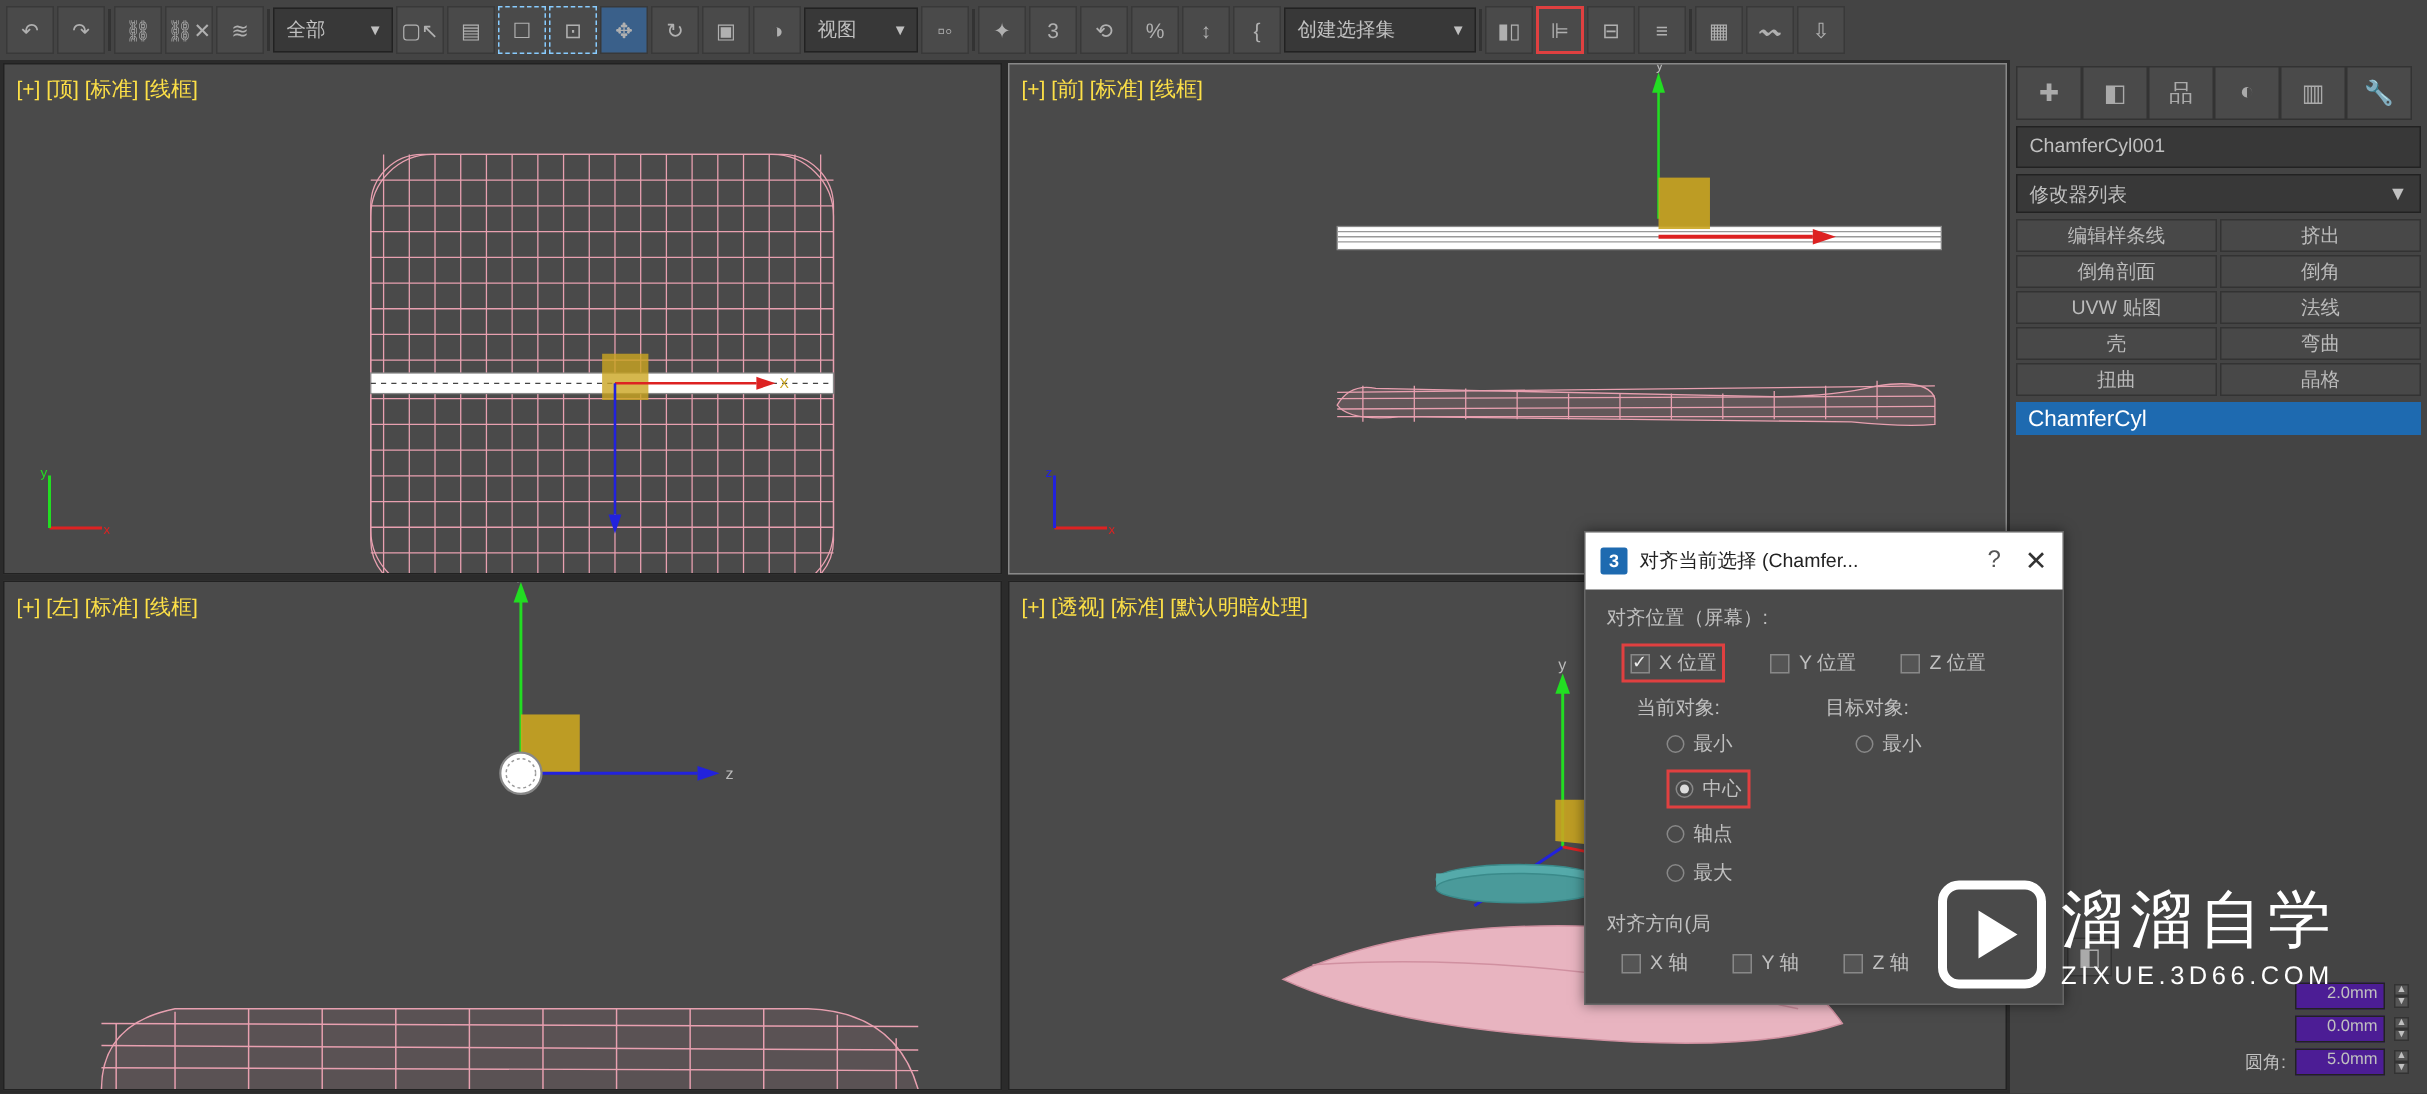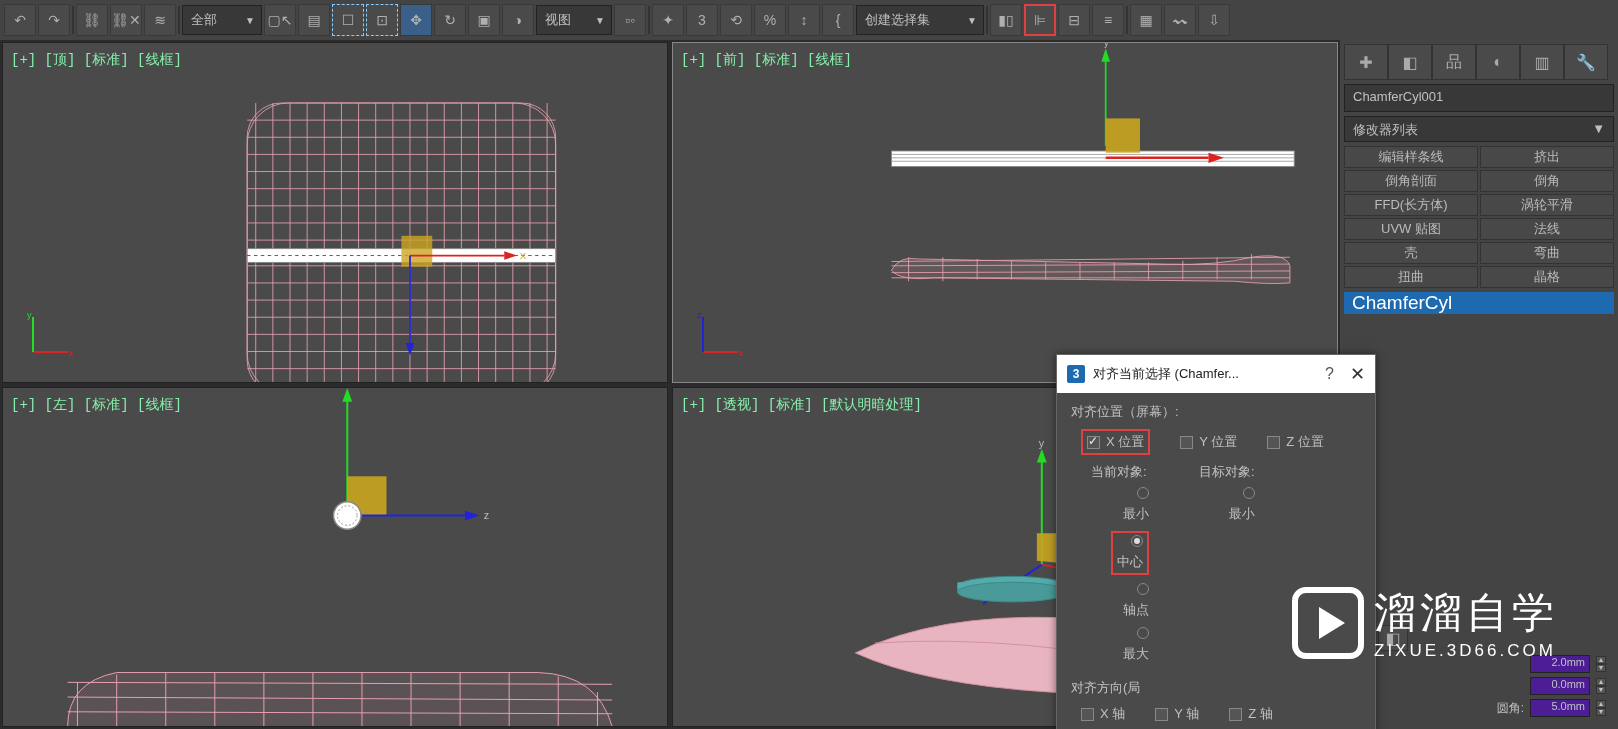--- a/index.html
+++ b/index.html
@@ -8,45 +8,45 @@
   .toolbar { position: absolute; top: 0; left: 0; right: 0; height: 40px; background: #444444; display: flex; align-items: center; padding: 0 4px; gap: 2px; z-index: 5; }
   .tool-btn { width: 32px; height: 32px; background: #4a4a4a; display: flex; align-items: center; justify-content: center; color: #b0b0b0; border: 1px solid #393939; font-size: 14px; }
   .tool-btn.highlighted { border: 2px solid #e04040; }
   .tool-sel { height: 30px; background: #383838; border: 1px solid #222; color: #c0c0c0; display: flex; align-items: center; padding: 0 8px; font-size: 13px; position: relative; }
   .tool-sel .arrow { position: absolute; right: 6px; font-size: 10px; }
   .divider { width: 2px; height: 28px; background: #333; }
   
   .viewports { position: absolute; top: 40px; left: 0; width: 1340px; height: 689px; display: grid; grid-template-columns: 1fr 1fr; grid-template-rows: 1fr 1fr; gap: 4px; padding: 2px; background: #2b2b2b; }
   .viewport { background: #4a4a4a; border: 1px solid #222; position: relative; overflow: hidden; }
   .viewport.active { border: 1px solid #888; }
-  .viewport-label { position: absolute; top: 8px; left: 8px; font-size: 14px; color: #86efac; z-index: 3; font-family: Liberation Mono, monospace; }
+  .viewport-label { position: absolute; top: 8px; left: 8px; font-size: 14px; color: #fde047; z-index: 3; }
   .axis-indicator { position: absolute; bottom: 20px; left: 20px; width: 50px; height: 50px; z-index: 3; }
   
   .command-panel { position: absolute; top: 40px; right: 0; width: 278px; bottom: 0; background: #444444; padding: 4px; }
   .cp-tabs { display: flex; gap: 0; margin-bottom: 4px; }
   .cp-tab { width: 44px; height: 36px; background: #4a4a4a; border: 1px solid #333; display: flex; align-items: center; justify-content: center; color: #aaa; }
   .cp-obj { height: 28px; background: #383838; border: 1px solid #222; padding: 4px 8px; font-size: 13px; margin-bottom: 4px; }
   .cp-heading { height: 26px; background: #383838; border: 1px solid #222; padding: 4px 8px; font-size: 13px; margin-bottom: 4px; }
   .cp-btn-row { display: flex; gap: 2px; margin-bottom: 2px; }
   .cp-btn { flex: 1; height: 22px; background: #484848; border: 1px solid #333; display: flex; align-items: center; justify-content: center; font-size: 13px; color: #bbb; }
-  .cp-list-item { height: 22px; background: #1e6ab0; color: #fff; padding: 2px 8px; font-size: 19px; display: flex; align-items: center; }
+  .cp-list-item { height: 22px; background: #1e6ab0; color: #fff; padding: 2px 8px; font-size: 15px; display: flex; align-items: center; }
   
   .dialog { position: absolute; top: 354px; left: 1056px; width: 320px; background: #4a4a4a; border: 1px solid #666; z-index: 10; box-shadow: 0 0 8px rgba(0,0,0,.5); }
   .dialog-title { height: 38px; background: #fff; color: #222; display: flex; align-items: center; padding: 0 10px; font-size: 13px; }
   .dialog-title .icon3 { width: 18px; height: 18px; background: #1e6ab0; color: #fff; display: inline-flex; align-items: center; justify-content: center; font-weight: bold; margin-right: 8px; font-size: 12px; border-radius: 2px;}
   .dialog-title .help { margin-left: auto; margin-right: 16px; font-size: 16px; color: #555;}
   .dialog-title .close { font-size: 18px; color: #333; }
   .dialog-body { padding: 10px 14px; font-size: 13px; color: #c0c0c0; }
   .group-label { margin-bottom: 8px; }
   .row { display: flex; gap: 30px; margin: 8px 0 8px 10px; align-items: center; }
   .chk { display: flex; align-items: center; gap: 6px; }
   .chkbox { width: 13px; height: 13px; border: 1px solid #888; display: inline-block; background: #555; position: relative; }
   .chkbox.checked::after { content: '✓'; position: absolute; top: -3px; left: 0; font-size: 12px; color: #eee; }
   .radio-col { display: flex; flex-direction: column; gap: 8px; margin-left: 20px; }
-  .radio { display: flex; align-items: flex-end; gap: 6px; flex-direction: column; }
+  .radio { display: flex; align-items: center; gap: 6px; }
   .rbtn { width: 12px; height: 12px; border-radius: 50%; border: 1px solid #888; display: inline-block; position: relative; }
   .rbtn.sel::after { content: ''; position: absolute; top: 2px; left: 2px; width: 6px; height: 6px; background: #ddd; border-radius: 50%; }
   .radio-cols { display: flex; gap: 50px; }
   .col-head { margin-bottom: 6px; }
   .redbox { border: 2px solid #e04040; padding: 2px 4px; display: inline-flex; }
 
   .watermark { position: absolute; bottom: 68px; right: 60px; z-index: 20; display: flex; align-items: center; gap: 10px; color: #fff; }
   .wm-icon { width: 72px; height: 72px; border: 6px solid #fff; border-radius: 14px; display: flex; align-items: center; justify-content: center; }
   .wm-play { width: 0; height: 0; border-left: 26px solid #fff; border-top: 16px solid transparent; border-bottom: 16px solid transparent; margin-left: 8px;}
   .wm-text { display: flex; flex-direction: column; }
@@ -293,24 +293,20 @@
   <div id="modbtns">
       <div class="cp-btn-row">
         <div class="cp-btn">编辑样条线</div>
         <div class="cp-btn">挤出</div>
       </div>
       <div class="cp-btn-row">
         <div class="cp-btn">倒角剖面</div>
         <div class="cp-btn">倒角</div>
       </div>
       <div class="cp-btn-row">
-        <div class="cp-btn">FFD(长方体)</div>
-        <div class="cp-btn">涡轮平滑</div>
-      </div>
-      <div class="cp-btn-row">
         <div class="cp-btn">UVW 贴图</div>
         <div class="cp-btn">法线</div>
       </div>
       <div class="cp-btn-row">
         <div class="cp-btn">壳</div>
         <div class="cp-btn">弯曲</div>
       </div>
       <div class="cp-btn-row">
         <div class="cp-btn">扭曲</div>
         <div class="cp-btn">晶格</div>

